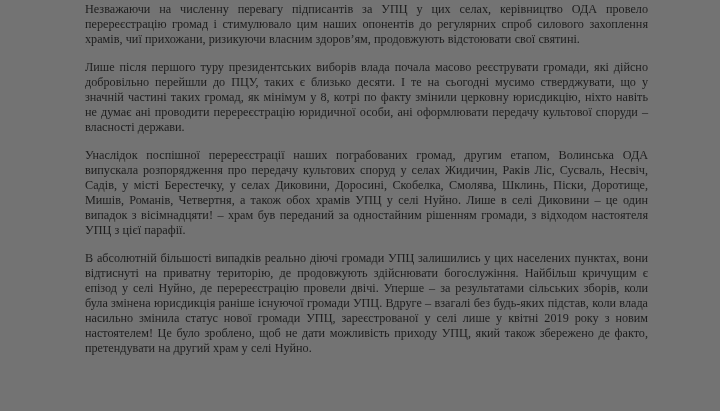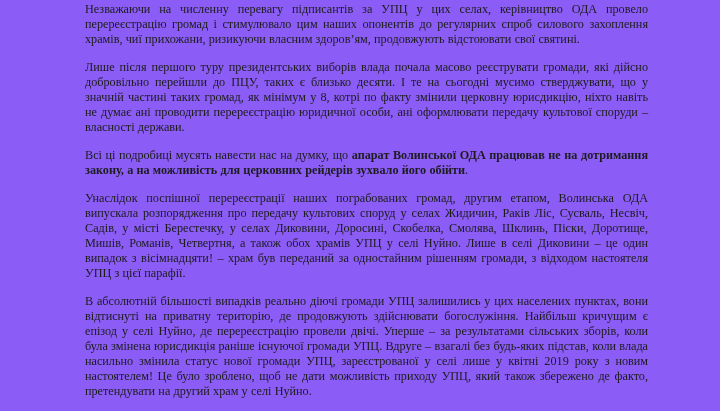--- a/index.html
+++ b/index.html
@@ -11,21 +11,21 @@
     width: 720px;
     height: 411px;
     overflow: hidden;
     font-family: "Liberation Serif", "DejaVu Serif", serif;
   }
   .doc-page {
     box-sizing: border-box;
     width: 720px;
     height: 411px;
     padding: 2px 72px 0 85px;
-    background: #8b5cf6;
+    background: #737373;
     color: #1c1c1c;
   }
   .doc-page p {
     margin: 0 0 13px 0;
     font-size: 12.2px;
     line-height: 15px;
     text-align: justify;
     text-justify: inter-word;
     word-spacing: 0.2px;
   }
@@ -34,18 +34,17 @@
   }
 </style>
 </head>
 <body>
 
 <div class="doc-page">
   <p>Незважаючи на численну перевагу підписантів за УПЦ у цих селах, керівництво ОДА провело перереєстрацію громад і стимулювало цим наших опонентів до регулярних спроб силового захоплення храмів, чиї прихожани, ризикуючи власним здоров’ям, продовжують відстоювати свої святині.</p>
 
   <p>Лише після першого туру президентських виборів влада почала масово реєструвати громади, які дійсно добровільно перейшли до ПЦУ, таких є близько десяти. І те на сьогодні мусимо стверджувати, що у значній частині таких громад, як мінімум у 8, котрі по факту змінили церковну юрисдикцію, ніхто навіть не думає ані проводити перереєстрацію юридичної особи, ані оформлювати передачу культової споруди – власності держави.</p>
 
-  <p><span>Всі ці подробиці мусять навести нас на думку, що </span><b>апарат Волинської ОДА працював не на дотримання закону, а на можливість для церковних рейдерів зухвало його обійти</b><span>.</span></p>
 
   <p>Унаслідок поспішної перереєстрації наших пограбованих громад, другим етапом, Волинська ОДА випускала розпорядження про передачу культових споруд у селах Жидичин, Раків Ліс, Сусваль, Несвіч, Садів, у місті Берестечку, у селах Диковини, Доросині, Скобелка, Смолява, Шклинь, Піски, Доротище, Мишів, Романів, Четвертня, а також обох храмів УПЦ у селі Нуйно. Лише в селі Диковини – це один випадок з вісімнадцяти! – храм був переданий за одностайним рішенням громади, з відходом настоятеля УПЦ з цієї парафії.</p>
 
   <p>В абсолютній більшості випадків реально діючі громади УПЦ залишились у цих населених пунктах, вони відтиснуті на приватну територію, де продовжують здійснювати богослужіння. Найбільш кричущим є епізод у селі Нуйно, де перереєстрацію провели двічі. Уперше – за результатами сільських зборів, коли була змінена юрисдикція раніше існуючої громади УПЦ. Вдруге – взагалі без будь-яких підстав, коли влада насильно змінила статус нової громади УПЦ, зареєстрованої у селі лише у квітні 2019 року з новим настоятелем! Це було зроблено, щоб не дати можливість приходу УПЦ, який також збережено де факто, претендувати на другий храм у селі Нуйно.</p>
 </div>
 
 </body></html>

